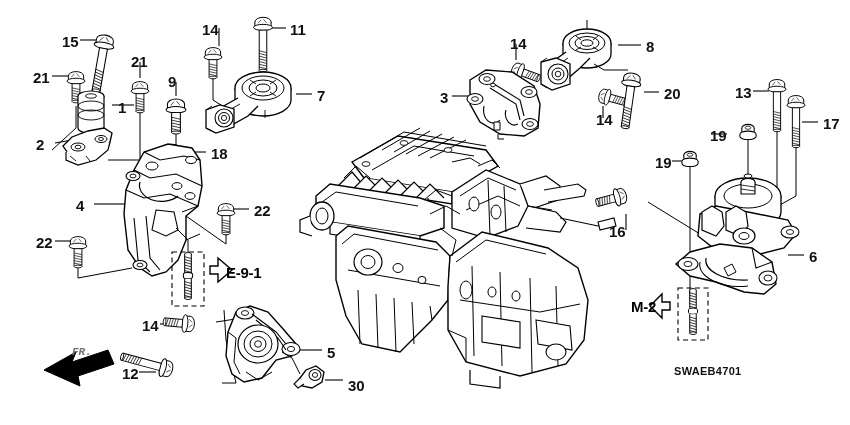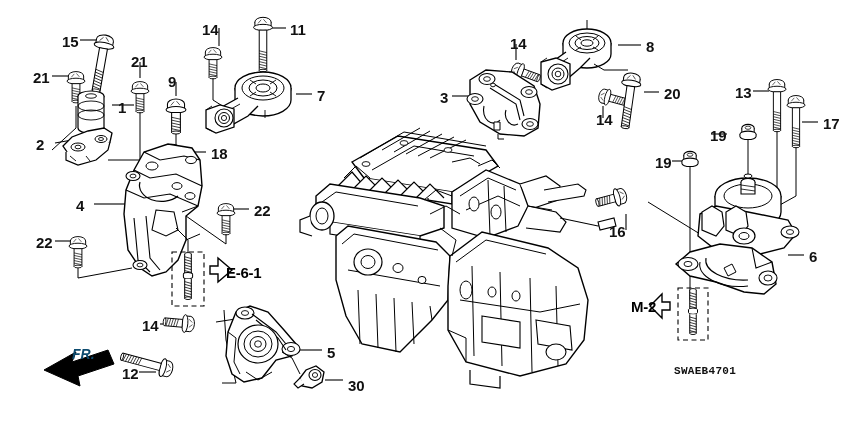--- a/index.html
+++ b/index.html
@@ -1,22 +1,22 @@
 <!DOCTYPE html>
 <html><head>
 <meta charset="utf-8">
 <style>
   html,body{margin:0;padding:0;background:#ffffff;}
   body{width:850px;height:425px;overflow:hidden;font-family:"Liberation Sans",sans-serif;}
   #stage{position:relative;width:818px;height:425px;background:#fff;}
   #stage svg{position:absolute;left:0;top:0;}
   .lbl{position:absolute;font-family:"Liberation Sans",sans-serif;font-size:15px;font-weight:700;color:#111;line-height:1;white-space:nowrap;}
   .sect{position:absolute;font-family:"Liberation Sans",sans-serif;font-size:15px;font-weight:700;color:#000;white-space:nowrap;letter-spacing:-0.3px;}
-  .partno{position:absolute;font-family:Liberation Mono, monospace;font-size:11px;font-weight:700;color:#111;letter-spacing:.3px;white-space:nowrap;}
-  .frtxt{position:absolute;font-family:Liberation Sans, sans-serif;font-size:14px;font-weight:700;font-style:italic;color:#0c4a6e;white-space:nowrap;}
+  .partno{position:absolute;font-family:Liberation Sans, sans-serif;font-size:11px;font-weight:700;color:#111;letter-spacing:.3px;white-space:nowrap;}
+  .frtxt{position:absolute;font-family:Liberation Mono, monospace;font-size:11px;font-weight:700;font-style:italic;color:#737373;white-space:nowrap;}
 </style>
 </head>
 <body>
 
 <div id="stage">
 
 <svg width="850" height="425" viewBox="0 0 850 425">
   <defs>
     <g id="boltHexShort">
       <ellipse cx="0" cy="0" rx="9" ry="5.2" fill="#fff" stroke="#000" stroke-width="1.1"></ellipse>
@@ -491,20 +491,20 @@
 <div class="lbl" style="left:823px;top:116px;">17</div>
 <div class="lbl" style="left:710px;top:128px;">19</div>
 <div class="lbl" style="left:655px;top:155px;">19</div>
 <div class="lbl" style="left:609px;top:224px;">16</div>
 <div class="lbl" style="left:809px;top:249px;">6</div>
 <div class="lbl" style="left:142px;top:318px;">14</div>
 <div class="lbl" style="left:327px;top:345px;">5</div>
 <div class="lbl" style="left:122px;top:366px;">12</div>
 <div class="lbl" style="left:348px;top:378px;">30</div>
 
-<div class="sect" style="left:226px;top:264px;">E-6-1</div>
+<div class="sect" style="left:226px;top:264px;">E-9-1</div>
 <div class="sect" style="left:631px;top:298px;">M-2</div>
 
 <div class="frtxt" style="left:72px;top:346px;">FR.</div>
 
 <div class="partno" style="left:674px;top:365px;">SWAEB4701</div>
 
 </div>
 
 </body></html>

